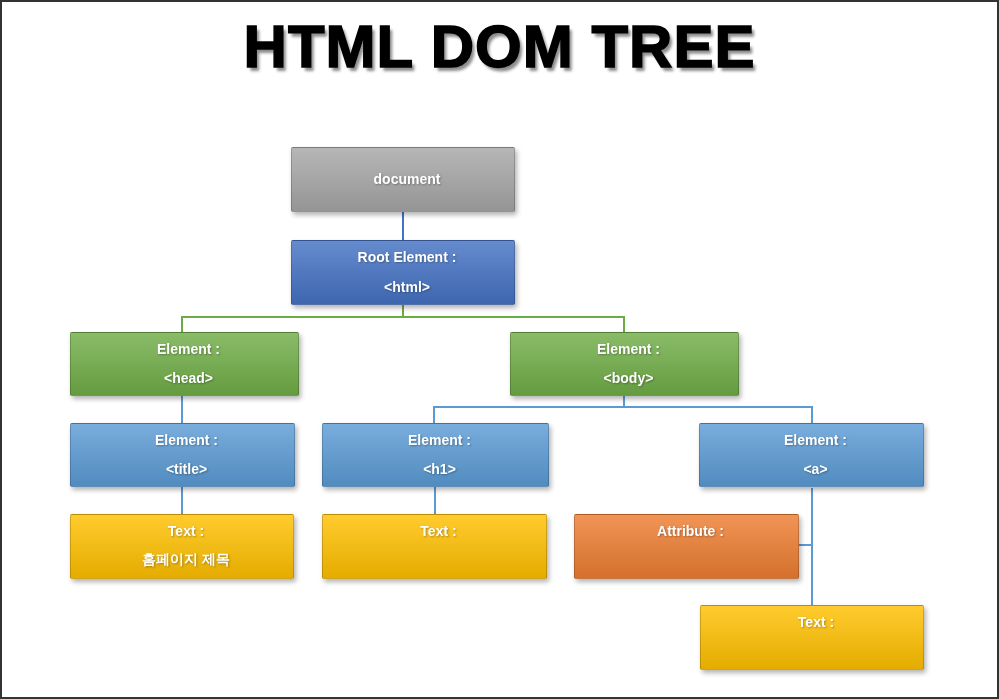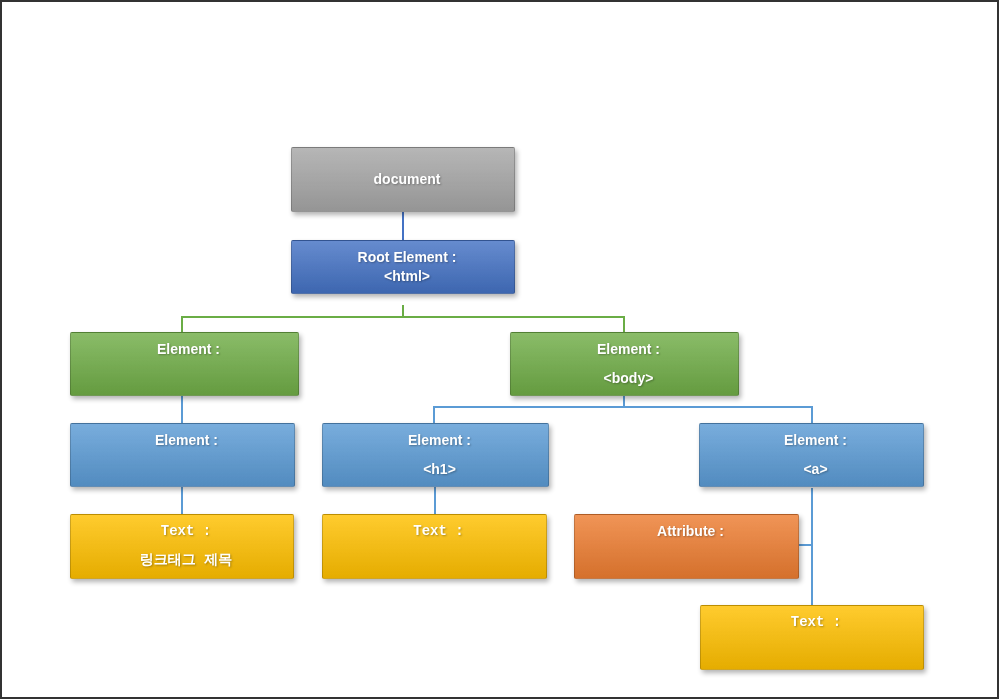--- a/index.html
+++ b/index.html
@@ -40,83 +40,86 @@
     background-image:linear-gradient(rgba(255,255,255,0.18),rgba(0,0,0,0.10));
     box-shadow:2px 3px 5px rgba(0,0,0,0.30);
     text-shadow:1px 1px 2px rgba(0,0,0,0.30);
   }
   .node.single{justify-content:center;}
   .node .line{pointer-events:none;}
   .gray   {background-color:var(--gray,#A6A6A6);}
   .bluedk {background-color:var(--blue_dark,#4472C4);}
   .green  {background-color:var(--green,#70AD47);}
   .blue   {background-color:var(--blue,#5B9BD5);}
-  .yellow {background-color:var(--yellow,#FFC000);font-family:Liberation Mono, monospace;}
+  .yellow {background-color:var(--yellow,#FFC000);}
   .orange {background-color:var(--orange,#ED7D31);align-items:center;}
   .conn{position:absolute;}
   .c-bluedk{background-color:var(--blue_dark,#4472C4);}
   .c-green {background-color:var(--green_line,#6AAD45);}
   .c-blue  {background-color:var(--blue_line,#5B9BD5);}
 </style>
 </head>
 <body>
 
 <div id="canvas">
 
+  <h1 class="main-title">HTML DOM TREE</h1>
 
   <div class="conn c-bluedk" style="left:400px;top:210px;width:2px;height:28px"></div>
   <div class="conn c-green" style="left:400px;top:303px;width:2px;height:12px"></div>
   <div class="conn c-green" style="left:179px;top:314px;width:444px;height:2px"></div>
   <div class="conn c-green" style="left:179px;top:314px;width:2px;height:17px"></div>
   <div class="conn c-green" style="left:621px;top:314px;width:2px;height:17px"></div>
   <div class="conn c-blue" style="left:179px;top:394px;width:2px;height:27px"></div>
   <div class="conn c-blue" style="left:179px;top:485px;width:2px;height:27px"></div>
   <div class="conn c-blue" style="left:621px;top:394px;width:2px;height:12px"></div>
   <div class="conn c-blue" style="left:431px;top:404px;width:380px;height:2px"></div>
   <div class="conn c-blue" style="left:431px;top:404px;width:2px;height:17px"></div>
   <div class="conn c-blue" style="left:809px;top:404px;width:2px;height:17px"></div>
   <div class="conn c-blue" style="left:432px;top:485px;width:2px;height:28px"></div>
   <div class="conn c-blue" style="left:809px;top:486px;width:2px;height:117px"></div>
   <div class="conn c-blue" style="left:796px;top:542px;width:15px;height:2px"></div>
 
   <div class="node gray single" style="left:289px;top:145px;width:224px;height:65px">
     <div class="line">document</div>
   </div>
 
-  <div class="node bluedk" style="left:289px;top:238px;width:224px;height:54px">
+  <div class="node bluedk" style="left:289px;top:238px;width:224px;height:65px">
     <div class="line">Root Element :</div>
     <div class="line">&lt;html&gt;</div>
   </div>
 
   <div class="node green" style="left:68px;top:330px;width:229px;height:64px">
     <div class="line">Element :</div>
+    <div class="line">&lt;head&gt;</div>
   </div>
 
   <div class="node green" style="left:508px;top:330px;width:229px;height:64px">
     <div class="line">Element :</div>
     <div class="line">&lt;body&gt;</div>
   </div>
 
   <div class="node blue" style="left:68px;top:421px;width:225px;height:64px">
     <div class="line">Element :</div>
+    <div class="line">&lt;title&gt;</div>
   </div>
 
   <div class="node blue" style="left:320px;top:421px;width:227px;height:64px">
     <div class="line">Element :</div>
     <div class="line">&lt;h1&gt;</div>
   </div>
 
   <div class="node blue" style="left:697px;top:421px;width:225px;height:64px">
     <div class="line">Element :</div>
     <div class="line">&lt;a&gt;</div>
   </div>
 
   <div class="node yellow" style="left:68px;top:512px;width:224px;height:65px">
     <div class="line">Text :</div>
-    <div class="line">링크태그 제목</div>
+    <div class="line">홈페이지 제목</div>
   </div>
 
   <div class="node yellow" style="left:320px;top:512px;width:225px;height:65px">
     <div class="line">Text :</div>
   </div>
 
   <div class="node orange" style="left:572px;top:512px;width:225px;height:65px">
     <div class="line">Attribute :</div>
   </div>
 

